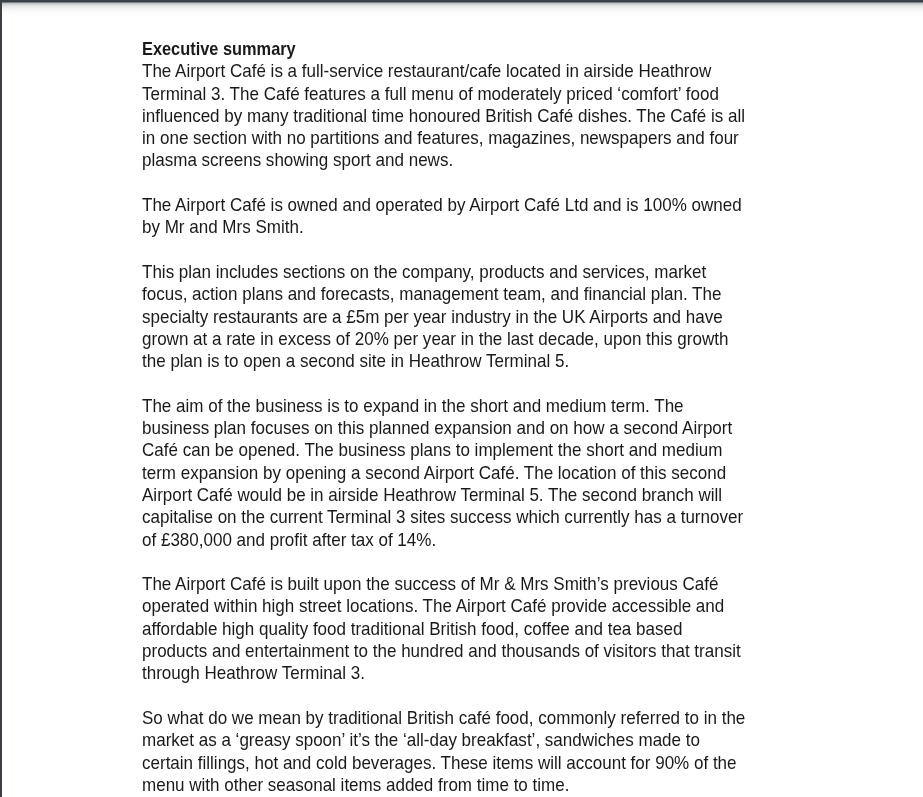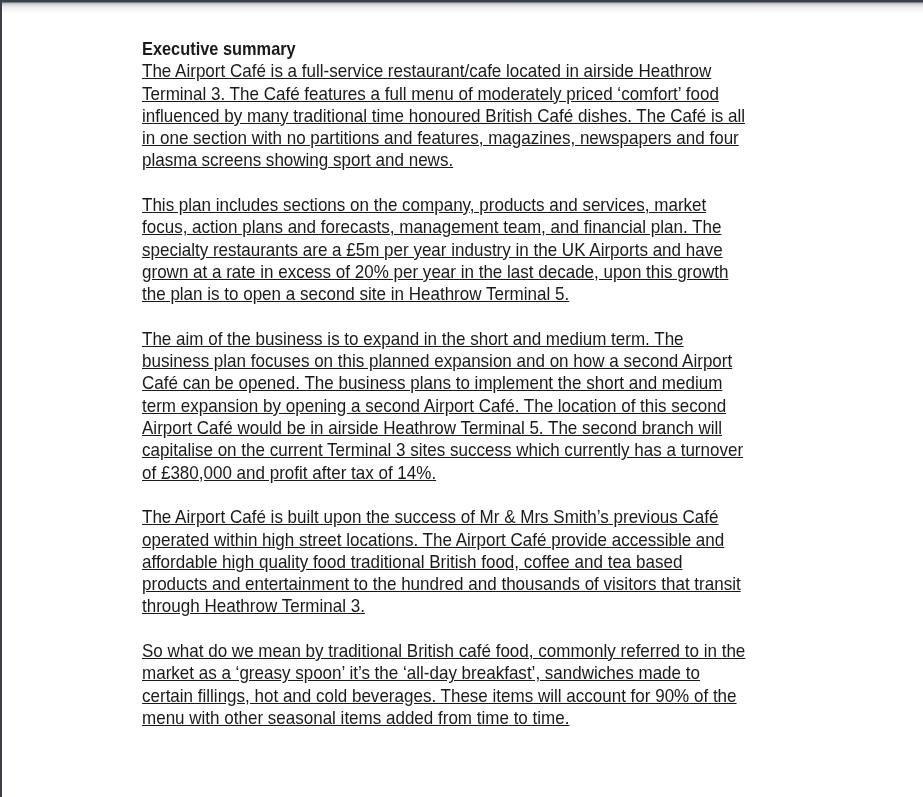--- a/index.html
+++ b/index.html
@@ -42,21 +42,20 @@
   }
   .heading {
     font-weight: bold;
     display: block;
     white-space: nowrap;
     transform: scaleX(0.88);
     transform-origin: left center;
   }
   .para {
     margin: 0 0 22.3px 0;
-    text-decoration: underline;
   }
   .line {
     display: block;
     white-space: nowrap;
     transform: scaleX(0.915);
     transform-origin: left center;
   }
 </style>
 </head>
 <body>
@@ -69,20 +68,24 @@
     <span class="heading">Executive summary</span>
 
     <p class="para">
       <span class="line">The Airport Café is a full-service restaurant/cafe located in airside Heathrow</span>
       <span class="line">Terminal 3. The Café features a full menu of moderately priced ‘comfort’ food</span>
       <span class="line">influenced by many traditional time honoured British Café dishes. The Café is all</span>
       <span class="line">in one section with no partitions and features, magazines, newspapers and four</span>
       <span class="line">plasma screens showing sport and news.</span>
     </p>
 
+    <p class="para">
+      <span class="line">The Airport Café is owned and operated by Airport Café Ltd and is 100% owned</span>
+      <span class="line">by Mr and Mrs Smith.</span>
+    </p>
 
     <p class="para">
       <span class="line">This plan includes sections on the company, products and services, market</span>
       <span class="line">focus, action plans and forecasts, management team, and financial plan. The</span>
       <span class="line">specialty restaurants are a £5m per year industry in the UK Airports and have</span>
       <span class="line">grown at a rate in excess of 20% per year in the last decade, upon this growth</span>
       <span class="line">the plan is to open a second site in Heathrow Terminal 5.</span>
     </p>
 
     <p class="para">

